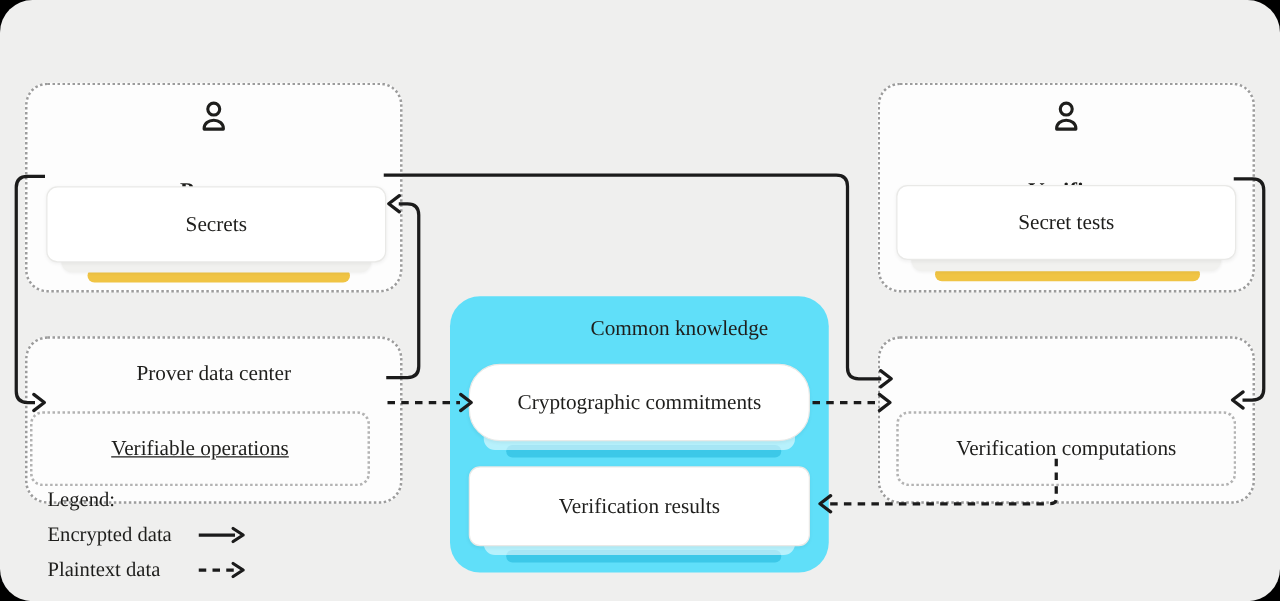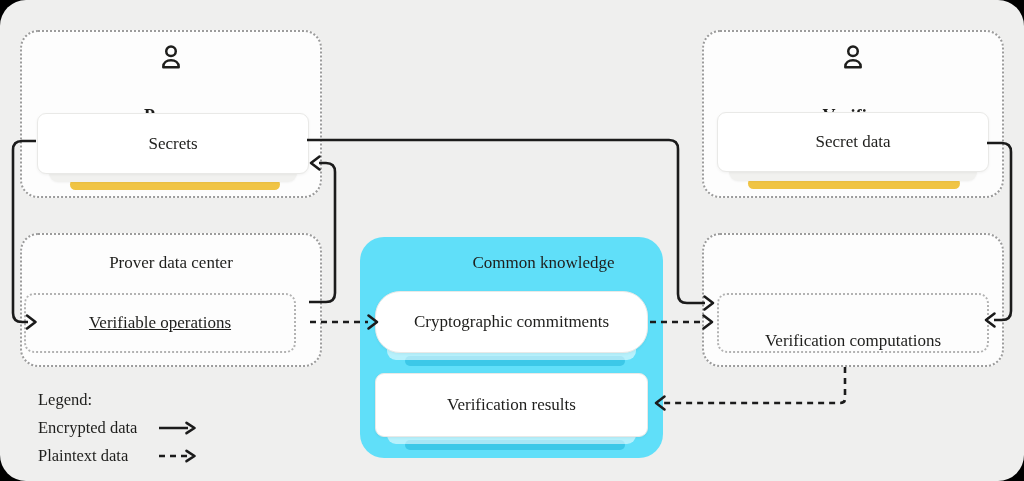--- a/index.html
+++ b/index.html
@@ -8,21 +8,21 @@
     --line:#1b1b1b; --text:#1e1e1c;
     --dot-outer:#9c9c9c; --dot-inner:#b3b3b3;
   }
   *{box-sizing:border-box; margin:0; padding:0;}
   html,body{width:1024px; height:481px; background:#000; overflow:hidden;}
   body{font-family:"Liberation Serif","DejaVu Serif",serif; color:var(--text);}
   .canvas{position:absolute; top:0; left:0; width:1024px; height:481px;
           background:var(--bg); border-radius:26px; overflow:hidden;}
 
   .group-box{position:absolute; background:var(--panel);
-             border:2px dotted var(--dot-outer); border-radius:18px;}
+             border:2px dotted var(--dot-outer); border-radius:18px;margin-top:36px;}
   .person{position:absolute; top:12px; left:50%; transform:translateX(-50%);}
   .group-title{position:absolute; top:74px; left:0; width:100%; text-align:center;
                font-weight:bold; font-size:18px; letter-spacing:.2px;}
   .dc-title{position:absolute; top:18px; left:0; width:100%; text-align:center;
             font-size:17px;}
 
   .card{position:absolute; background:var(--card); border:1px solid #e9e9e7;
         border-radius:9px; box-shadow:0 1px 3px rgba(0,0,0,.05);
         display:flex; align-items:center; justify-content:center;
         font-size:17px; z-index:3;}
@@ -77,33 +77,33 @@
     <span class="person">
       <svg width="25" height="27" viewBox="0 0 24 26">
         <circle class="icon-stroke" cx="12" cy="7" r="4.6"></circle>
         <path class="icon-stroke" stroke-linejoin="round" d="M4.6 22.4 v-0.6 c0-3.8 3.3-6.2 7.4-6.2 s7.4 2.4 7.4 6.2 v0.6 z"></path>
       </svg>
     </span>
     <div class="group-title">Verifier</div>
     <div class="stack-2 yellow-2" style="left:44px; top:146px; width:212px; height:11px;"></div>
     <div class="stack-1 gray-1" style="left:25px; top:91px; width:248px; height:58px;"></div>
     <div class="card" style="left:13px; top:80px; width:272px; height:60px;">
-      <span>Secret data</span>
+      <span>Secret tests</span>
     </div>
   </div>
 
   <div class="group-box" style="left:20px; top:233px; width:302px; height:134px;">
     <div class="dc-title">Prover data center</div>
     <div class="inner-box" style="left:2px; top:58px; width:272px; height:60px;text-decoration:underline;">
       <span>Verifiable operations</span>
     </div>
   </div>
 
   <div class="group-box" style="left:702px; top:233px; width:302px; height:134px;">
-    <div class="inner-box" style="left:13px; top:58px; width:272px; height:60px;align-items:flex-end;">
+    <div class="inner-box" style="left:13px; top:58px; width:272px; height:60px;">
       <span>Verification computations</span>
     </div>
   </div>
 
   <div class="cyan-box">
     <div class="cyan-title">Common knowledge</div>
 
     <div class="stack-2 cyanbar-2" style="left:45px; top:119px; width:220px; height:10px;"></div>
     <div class="stack-1 white-1" style="left:27px; top:72px; width:249px; height:51px;"></div>
     <div class="card" style="left:15px; top:54px; width:273px; height:62px;border-radius:25px;">

